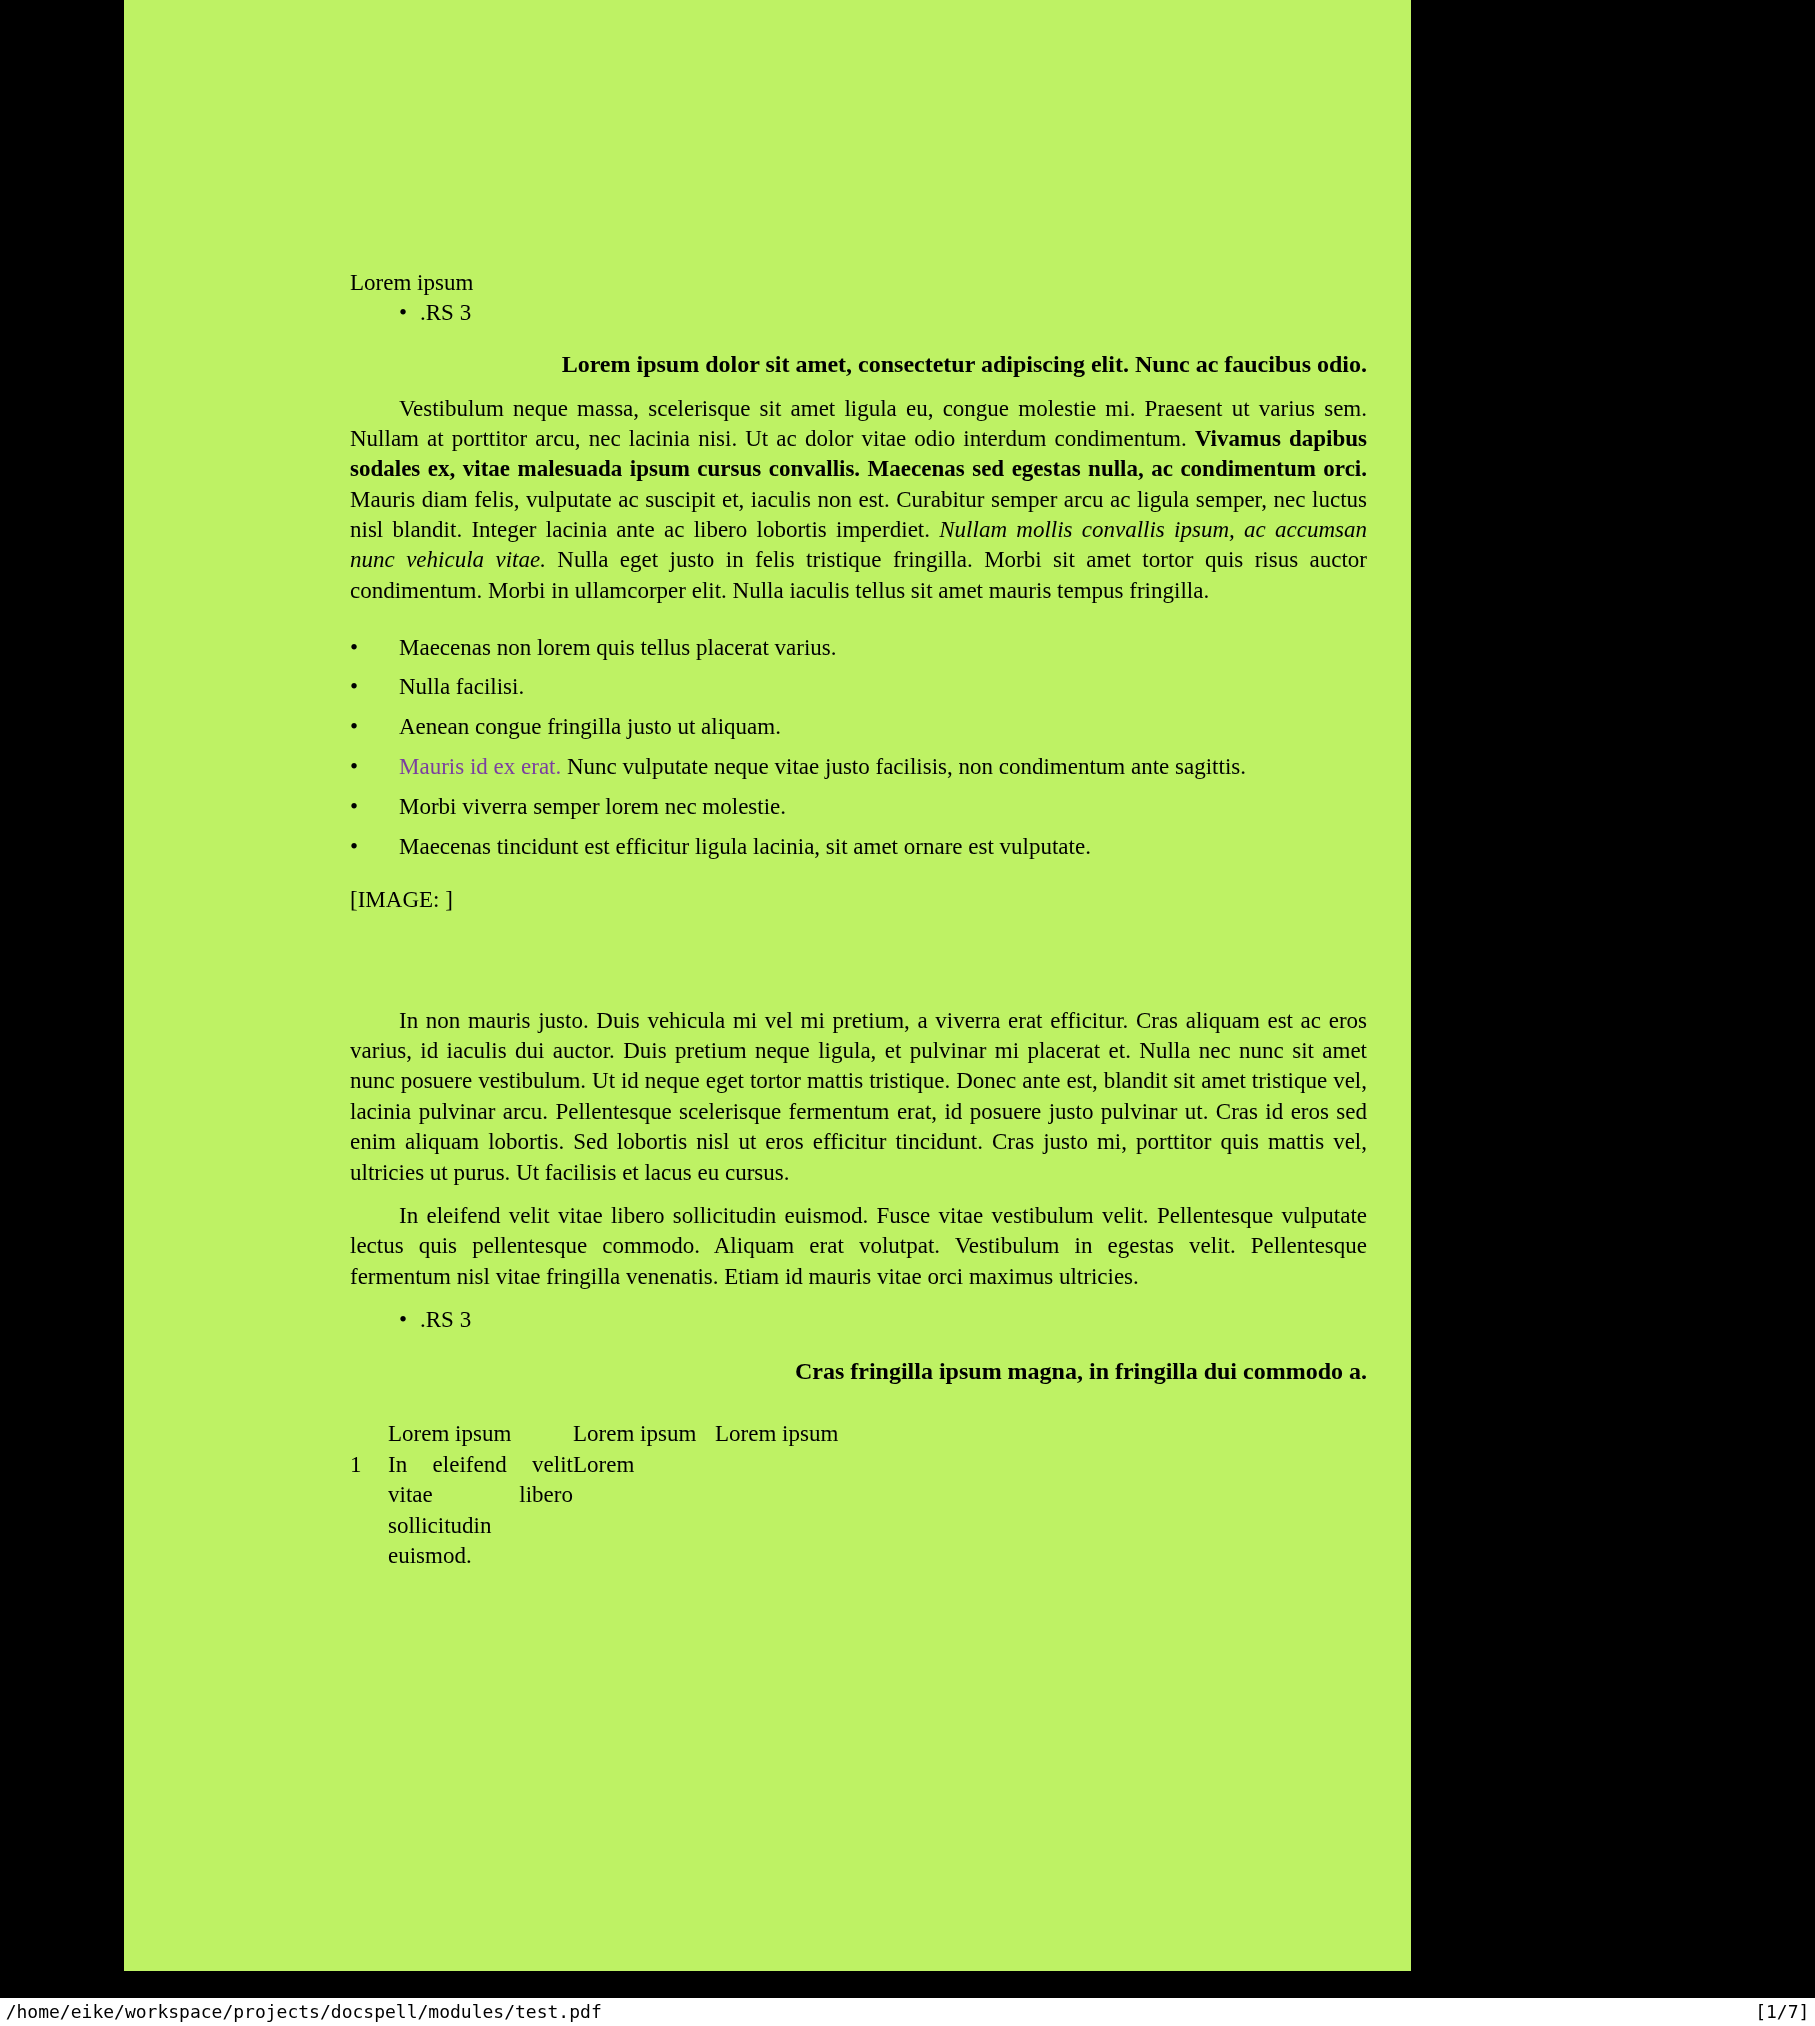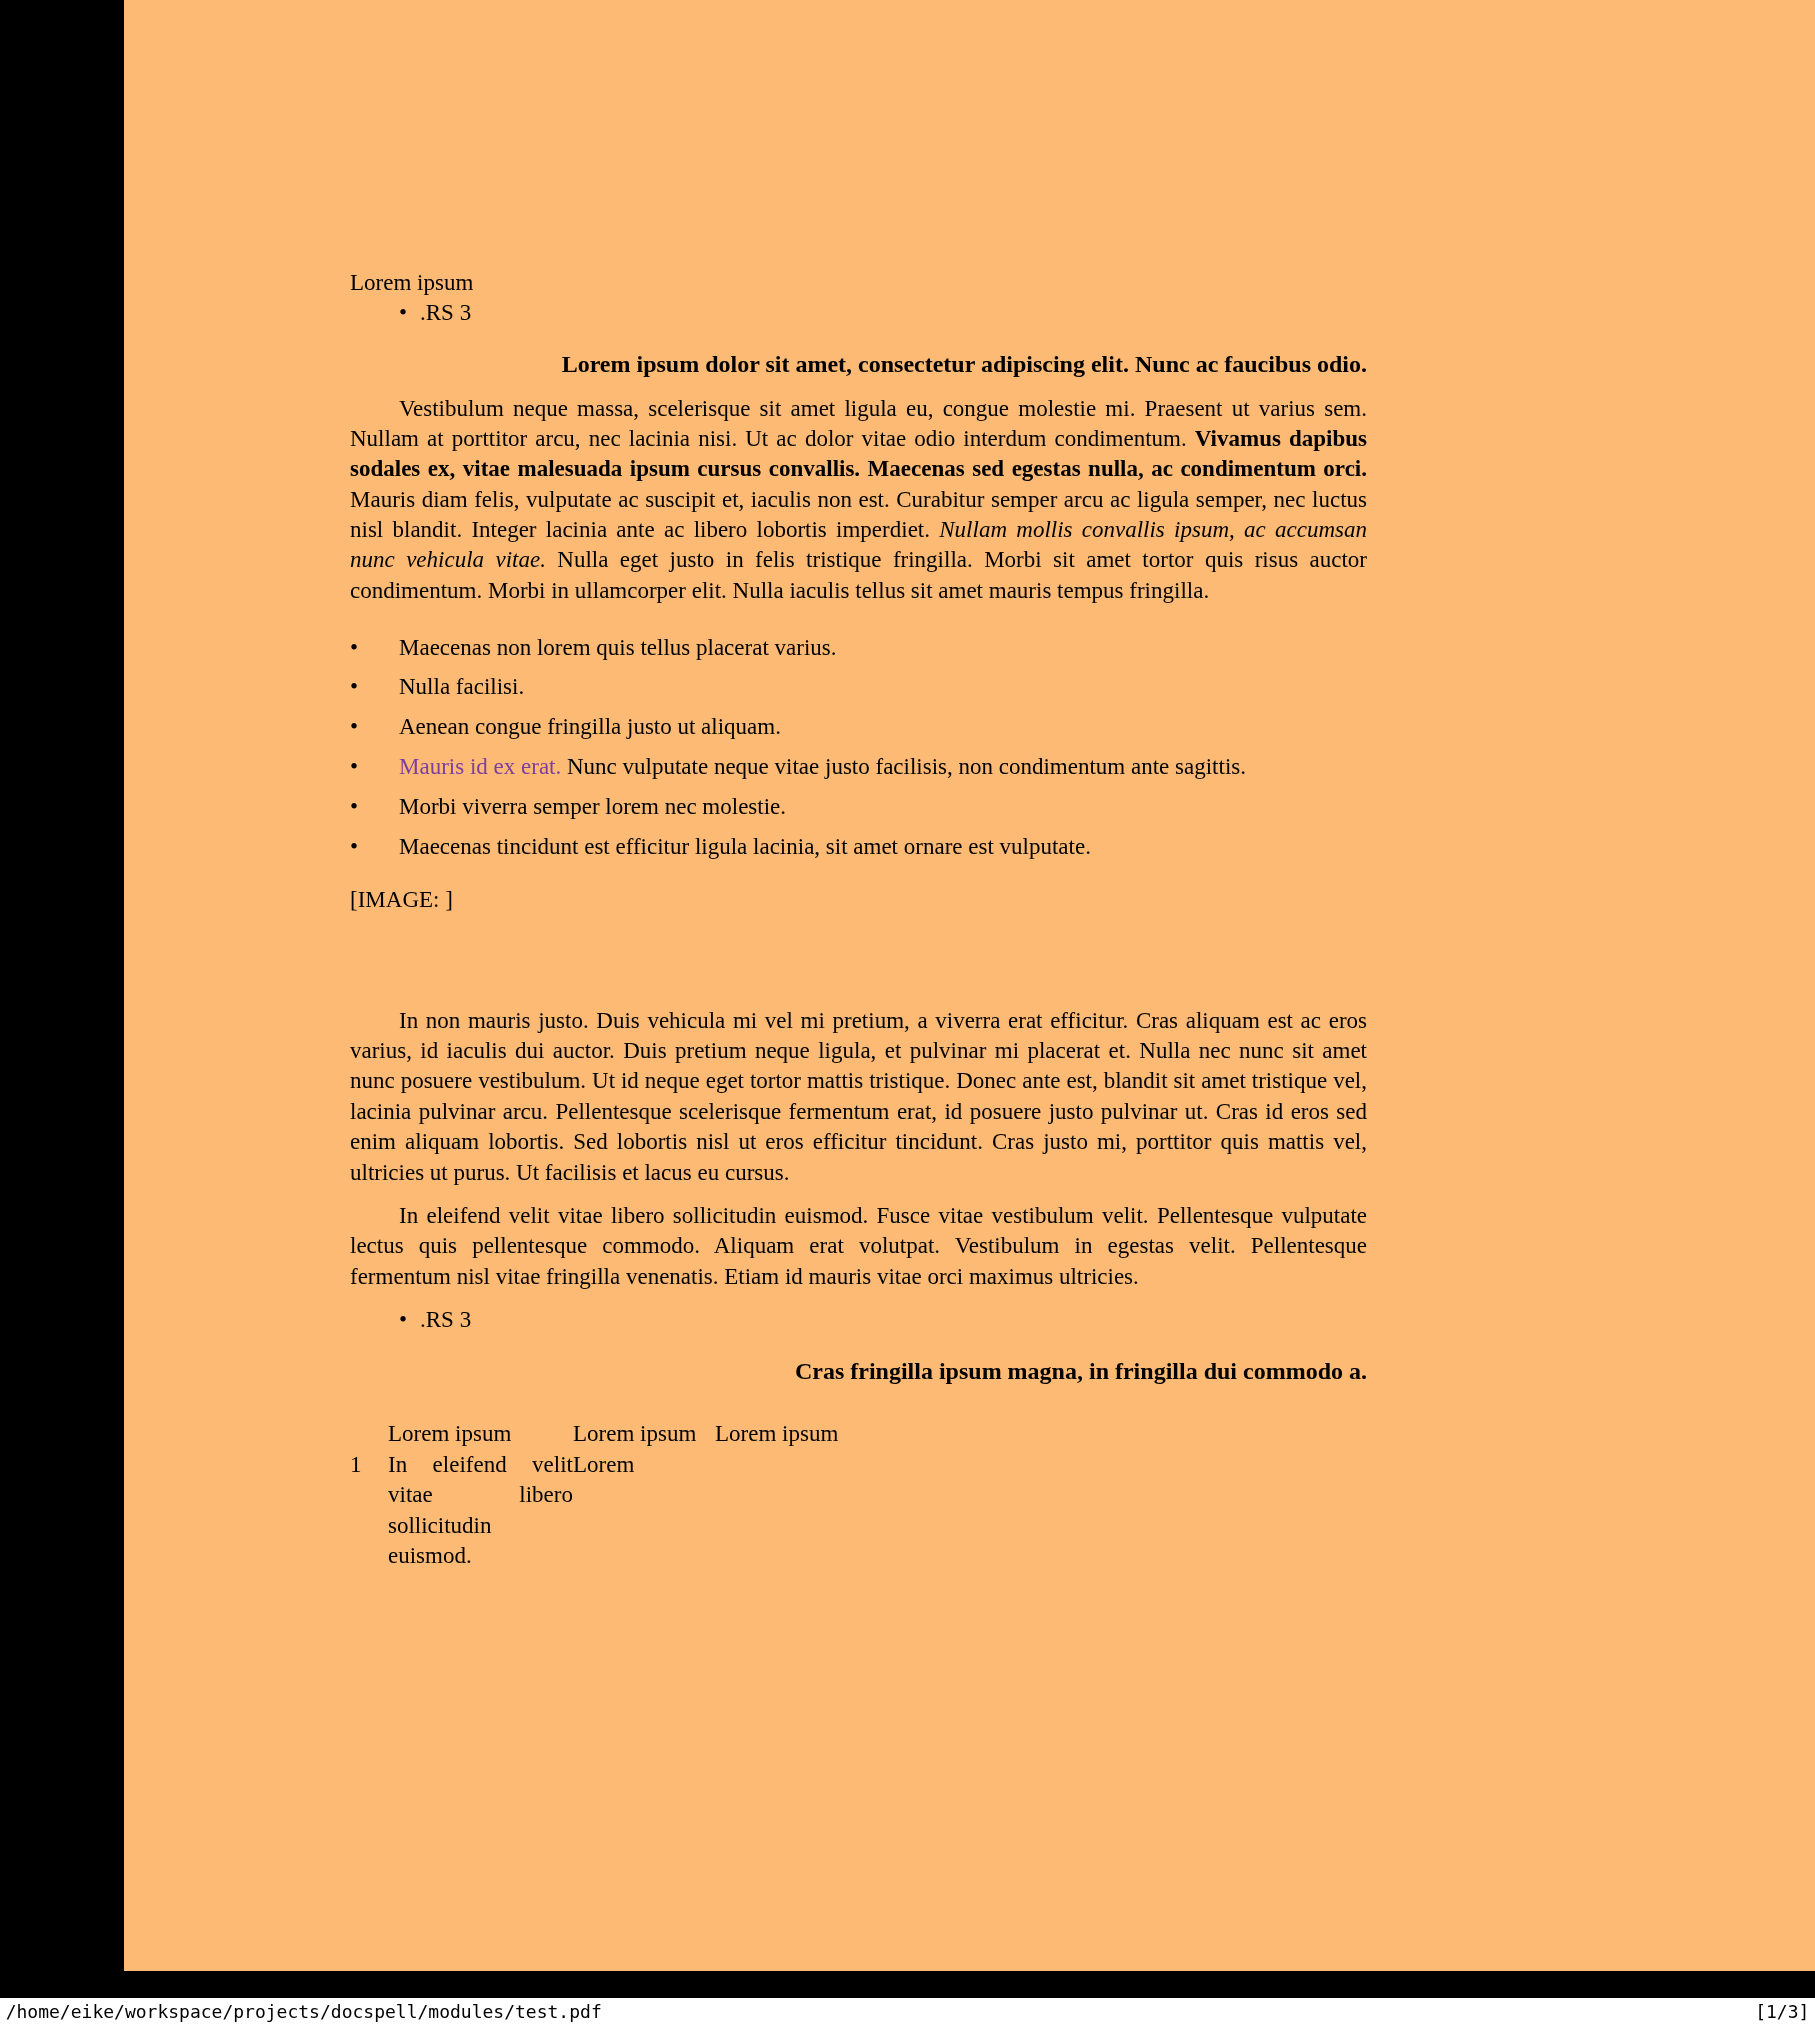--- a/index.html
+++ b/index.html
@@ -16,23 +16,23 @@
     position: relative;
     width: 1815px;
     height: 2026px;
     background: #000000;
     overflow: hidden;
   }
   .page {
     position: absolute;
     left: 124px;
     top: 0px;
-    width: 1691px;
+    width: 1287px;
     height: 1971px;
-    background: #fdba74;
+    background: #bef264;
   }
   .page-inner {
     position: absolute;
     left: 0;
     top: 0;
     width: 100%;
     height: 100%;
   }
   .content {
     position: absolute;
@@ -215,17 +215,17 @@
           </tr>
         </tbody>
           </table>
 
       </div>
     </div>
   </div>
 
   <div class="statusbar">
     <span class="status-left">/home/eike/workspace/projects/docspell/modules/test.pdf</span>
-    <span class="status-right">[1/3]</span>
+    <span class="status-right">[1/7]</span>
   </div>
 
 </div>
 
 
 </body></html>

